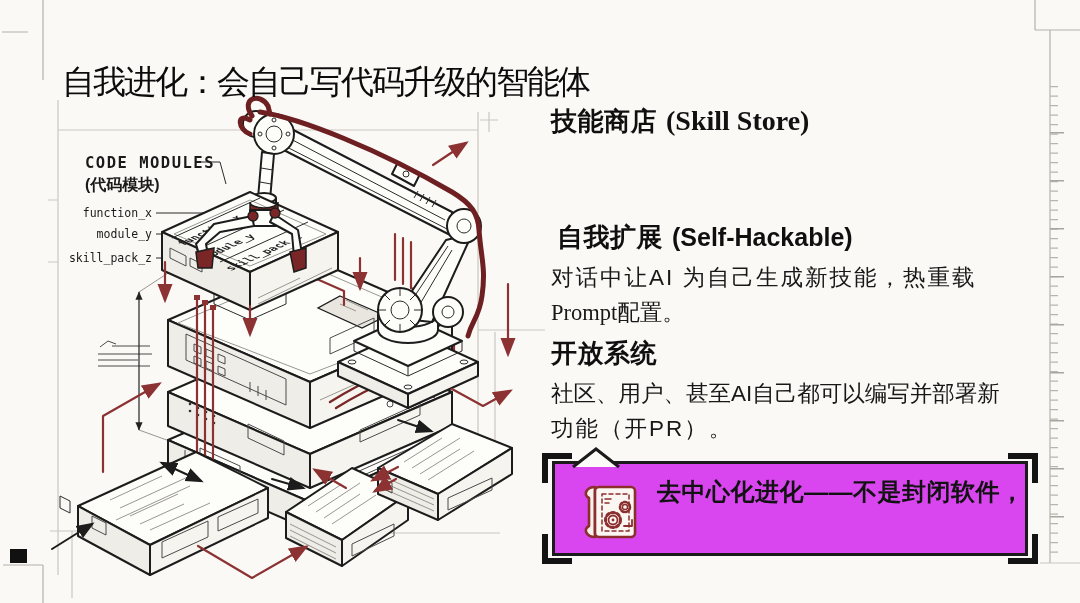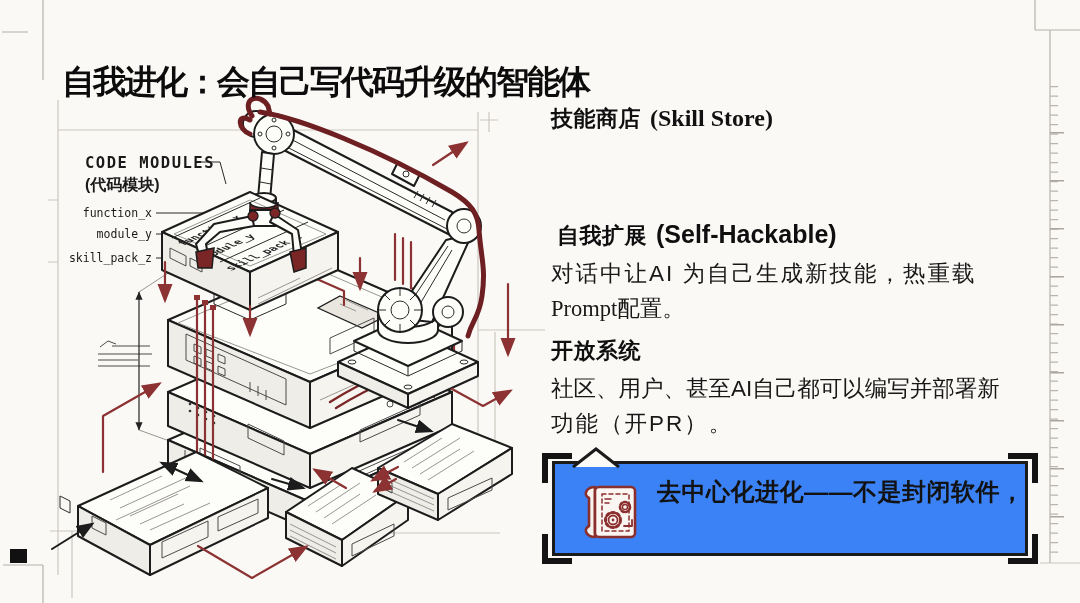--- a/index.html
+++ b/index.html
@@ -16,33 +16,33 @@
   .det{stroke:#4a4a4a;fill:none;stroke-width:1;stroke-linejoin:round;}
   .detg{stroke:#8d8a84;fill:none;stroke-width:0.9;}
   .red{stroke:#8c3233;fill:none;stroke-width:2.2;stroke-linejoin:round;stroke-linecap:round;}
   .redw{stroke:#7a2526;fill:none;stroke-width:2.4;stroke-linecap:round;}
   .cable{stroke:#6d1f21;fill:none;stroke-width:5;stroke-linecap:round;}
   .blk{stroke:#1c1c1c;fill:none;stroke-width:2;stroke-linecap:round;}
   .dim{stroke:#222;fill:none;stroke-width:1.2;}
   .mono{font-family:"DejaVu Sans Mono",monospace;fill:#1a1a1a;}
   .isotxt{font-family:"DejaVu Sans Mono",monospace;font-weight:700;font-size:11px;fill:#222;}
   
-  .title{position:absolute;left:62px;top:38px;font-size:33px;font-weight:700;
+  .title{position:absolute;left:62px;top:38px;font-size:33px;font-weight:400;
          letter-spacing:-2px;color:#0c0c0c;white-space:nowrap;}
   .section{position:absolute;left:551px;width:505px;}
   .sec-head{display:flex;align-items:baseline;gap:9px;white-space:nowrap;}
-  .h-cn{font-size:22px;font-weight:800;color:#0f0f0f;letter-spacing:0.5px;}
-  .h-en-serif{font-family:"Liberation Serif",serif;font-size:24px;font-weight:700;color:#111;}
+  .h-cn{font-size:26px;font-weight:800;color:#0f0f0f;letter-spacing:0.5px;}
+  .h-en-serif{font-family:"Liberation Serif",serif;font-size:28px;font-weight:700;color:#111;}
   .h-en-sans{font-size:25px;font-weight:800;color:#0f0f0f;}
   .sec-body{margin-top:5px;font-size:22.5px;line-height:35px;color:#181818;}
   .sp2{letter-spacing:2px;}
   .serif-lead{font-family:"Liberation Serif",serif;}
   
   .callout{position:absolute;left:552px;top:461px;width:476px;height:95px;
-           border:3px solid #1b1b1b;background:#3b82f6;box-sizing:border-box;}
+           border:3px solid #1b1b1b;background:#d946ef;box-sizing:border-box;}
   .bracket{position:absolute;width:24px;height:24px;}
   .br-tl{left:-13px;top:-11px;border-top:6px solid #141414;border-left:6px solid #141414;}
   .br-tr{right:-13px;top:-11px;border-top:6px solid #141414;border-right:6px solid #141414;}
   .br-bl{left:-13px;bottom:-11px;border-bottom:6px solid #141414;border-left:6px solid #141414;}
   .br-br{right:-13px;bottom:-11px;border-bottom:6px solid #141414;border-right:6px solid #141414;}
   .notch{position:absolute;left:18px;top:-17px;width:46px;height:21px;overflow:visible;}
   .callout-text{position:absolute;left:102px;top:10px;font-size:24px;font-weight:700;
                 line-height:36px;letter-spacing:0.5px;color:#121212;white-space:nowrap;}
   .callout-icon{position:absolute;left:24px;top:16px;width:60px;height:62px;}
 </style>

